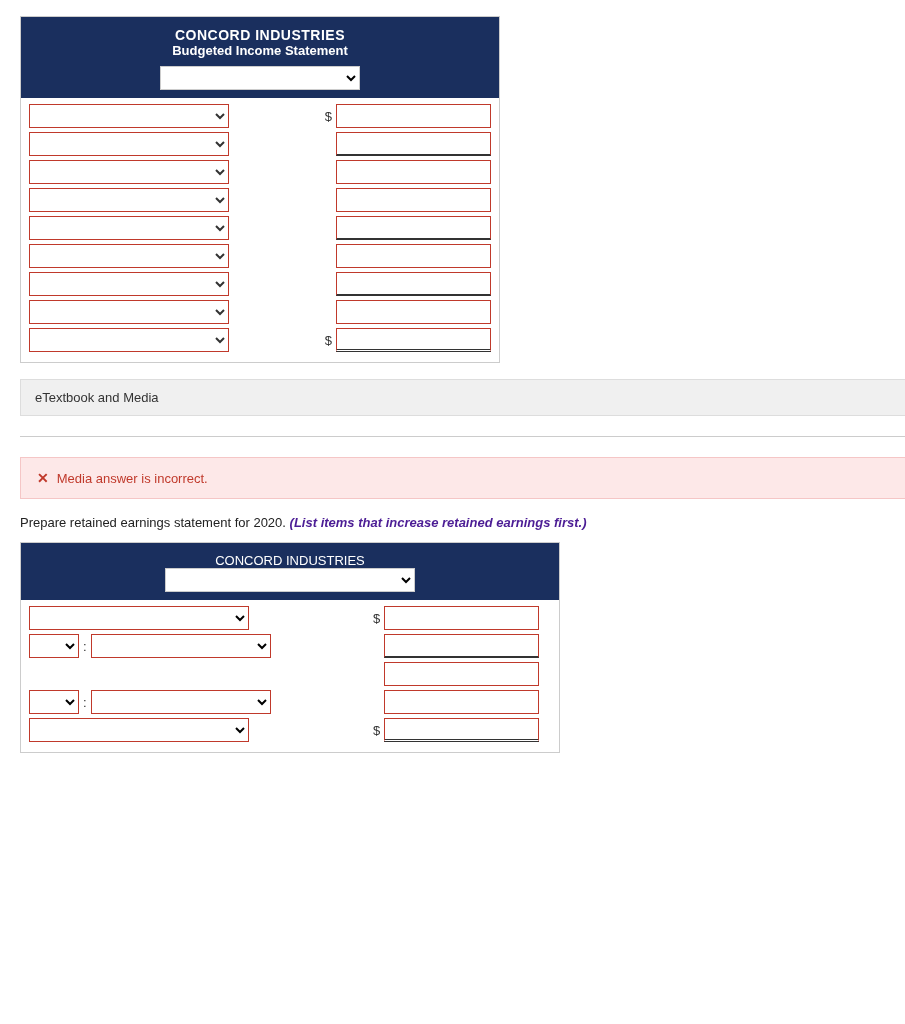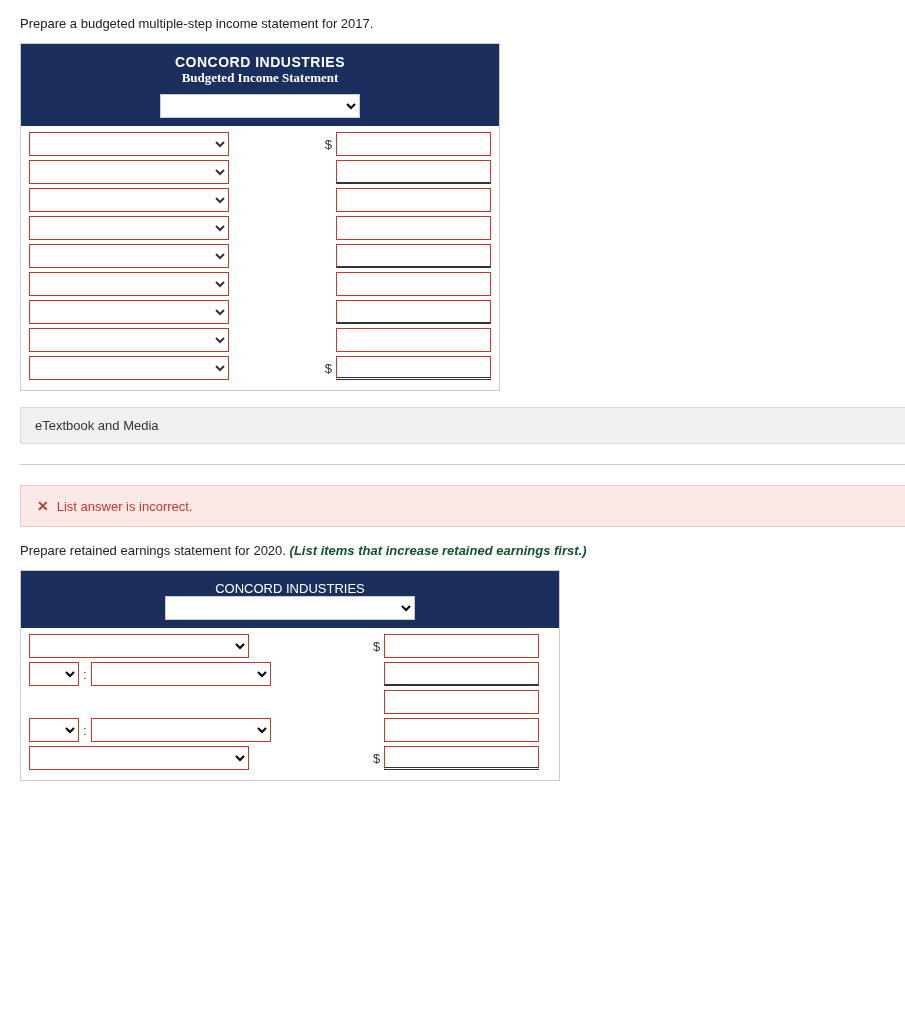--- a/index.html
+++ b/index.html
@@ -37,21 +37,20 @@
     .statement-header .company-name {
       font-size: 14px;
       font-weight: bold;
       letter-spacing: 0.5px;
     }
 
     .statement-header .statement-title {
       font-size: 13px;
       font-weight: bold;
       margin-bottom: 8px;
-      font-family: Liberation Serif, serif;
     }
 
     .header-select-row {
       display: flex;
       justify-content: center;
     }
 
     .header-select {
       width: 200px;
       height: 24px;
@@ -156,21 +155,21 @@
       font-size: 13px;
     }
 
     .instruction-2 {
       font-size: 13px;
       margin-bottom: 12px;
       color: #222;
     }
 
     .instruction-2 .red-italic {
-      color: #14532d;
+      color: #4c1d95;
       font-style: italic;
       font-weight: bold;
     }
 
     
     .re-statement-container {
       border: 1px solid #ccc;
       width: 540px;
     }
 
@@ -251,21 +250,20 @@
       display: flex;
       align-items: center;
     }
 
   </style>
 </head>
 <body>
 
 <div class="page-wrapper">
 
-  <p class="instruction">Prepare a budgeted multiple-step income statement for 2017.</p>
 
   <div class="statement-container">
 
     <div class="statement-header">
       <div class="company-name">CONCORD INDUSTRIES</div>
       <div class="statement-title">Budgeted Income Statement</div>
       <div class="header-select-row">
         <select class="header-select">
           <option value=""></option>
         </select>
@@ -384,21 +382,21 @@
 
     </div>
   </div>
 
   <div class="etextbook-bar">eTextbook and Media</div>
 
   <div class="separator"></div>
 
   <div class="error-banner">
     <span class="error-icon">✕</span>
-    <span class="error-text">List answer is incorrect.</span>
+    <span class="error-text">Media answer is incorrect.</span>
   </div>
 
   <p class="instruction-2">
     <span>Prepare retained earnings statement for 2020.</span>
     <span class="red-italic">(List items that increase retained earnings first.)</span>
   </p>
 
   <div class="re-statement-container">
 
     <div class="re-statement-header">

